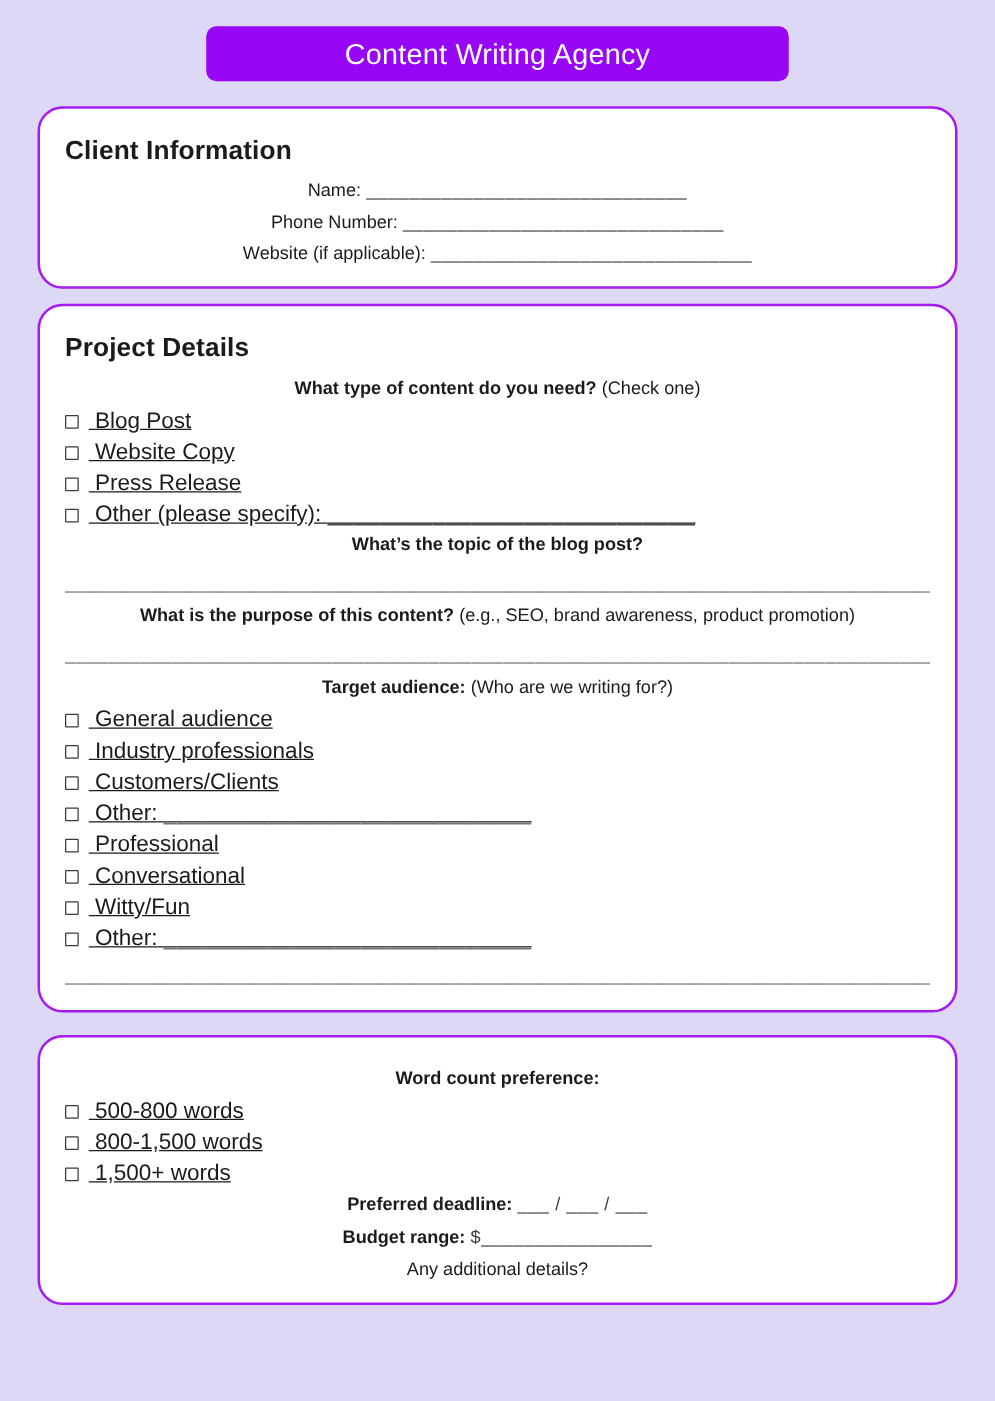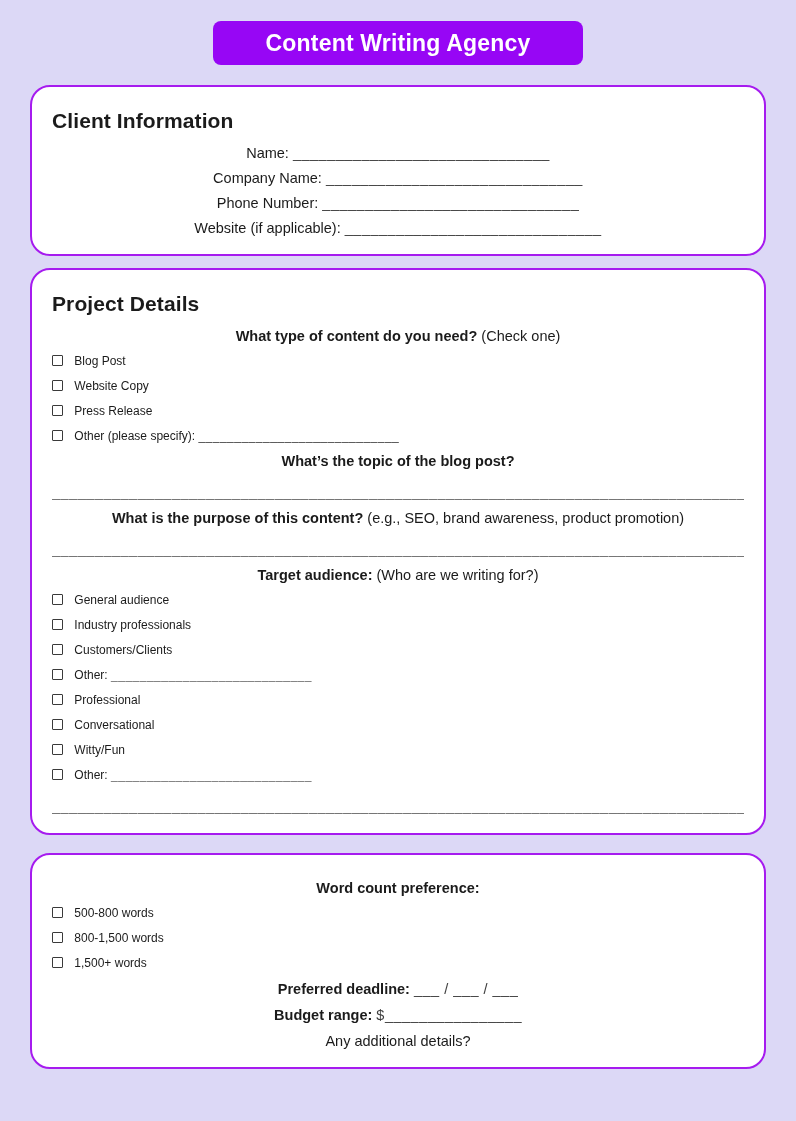--- a/index.html
+++ b/index.html
@@ -11,44 +11,44 @@
     --line-gray:#6e6e6e;
   }
   *{margin:0;padding:0;box-sizing:border-box;}
   html,body{width:796px;height:1121px;overflow:hidden;}
   body{
     background:var(--page-bg);
     font-family:"Liberation Sans",sans-serif;
     color:var(--ink);
   }
   .title-bar{
-    width:370px;height:44px;margin:21px auto 0;
+    width:466px;height:44px;margin:21px auto 0;
     background:var(--accent);border-radius:8px;
     display:flex;align-items:center;justify-content:center;
-    color:#fff;font-size:23px;font-weight:bold;letter-spacing:.2px;
+    color:#fff;font-size:23px;font-weight:normal;letter-spacing:.2px;
   }
   .card{
     margin:0 30px;background:#fff;
     border:2px solid var(--card-border);
     border-radius:20px;
     padding:20px 20px 13px 20px;
   }
   .card.first{margin-top:20px;}
   .card.second{margin-top:12px;}
   .card.third{margin-top:18px;}
   .card-heading{
     font-size:21px;font-weight:bold;letter-spacing:.1px;
     margin:2px 0 8px 0;
   }
   .row{font-size:14.5px;line-height:25px;white-space:nowrap;text-align:center;}
   .row .q{font-weight:bold;}
   .row .hint{font-weight:normal;}
   .fill{color:var(--line-dark);letter-spacing:.5px;}
   .fill.gray{color:var(--line-gray);}
-  .cb-row{font-size:12px;line-height:25px;white-space:nowrap;}
+  .cb-row{font-size:18px;line-height:25px;white-space:nowrap;text-decoration:underline;}
   .cb{
     display:inline-block;width:11px;height:11px;
     border:1.4px solid #3a3a3a;border-radius:1px;
     margin-right:8px;transform:translateY(1px);
     background:#fff;
   }
   .longline{
     font-size:14.5px;line-height:20px;color:var(--line-gray);
     white-space:nowrap;overflow:hidden;
     margin:8px 0 4px 0;letter-spacing:.5px;
@@ -60,24 +60,20 @@
 
 <div class="title-bar">
   <span>Content Writing Agency</span>
 </div>
 
 <div class="card first">
   <div class="card-heading">Client Information</div>
 
   <div class="row">
     <span>Name:</span>
-    <span class="fill">______________________________</span>
-  </div>
-  <div class="row">
-    <span>Company Name:</span>
     <span class="fill">______________________________</span>
   </div>
   <div class="row">
     <span>Phone Number:</span>
     <span class="fill">______________________________</span>
   </div>
   <div class="row">
     <span>Website (if applicable):</span>
     <span class="fill">______________________________</span>
   </div>

